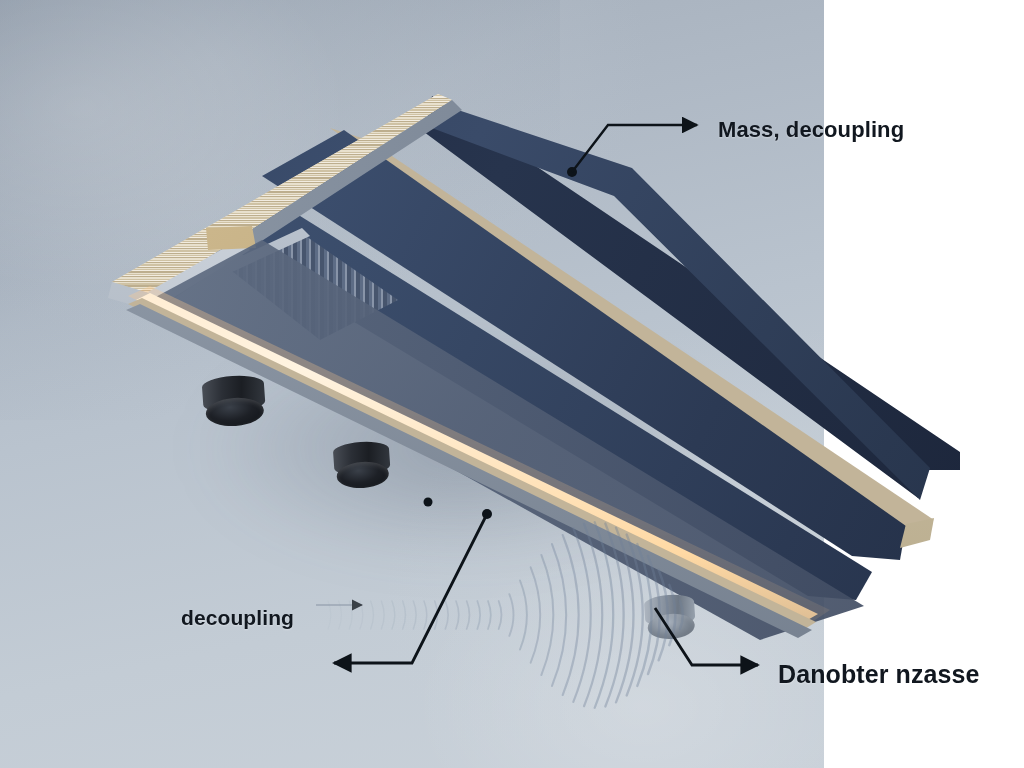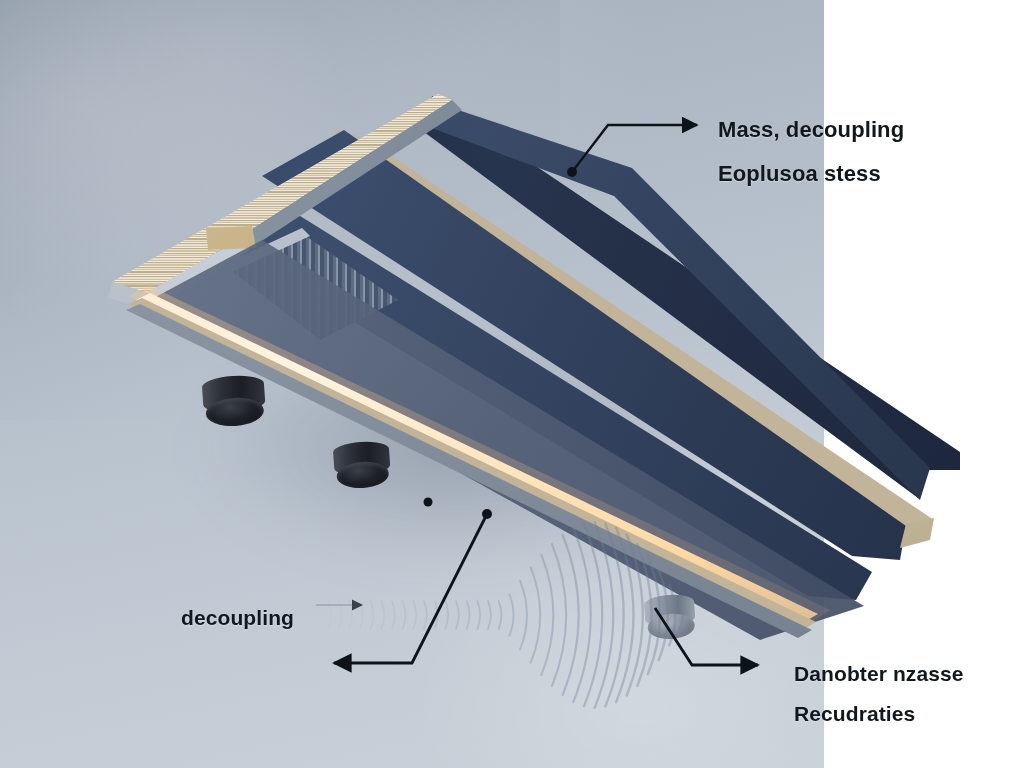--- a/index.html
+++ b/index.html
@@ -124,21 +124,21 @@
     position:absolute;
     color:#11171f;
     font-weight:700;
     letter-spacing:.1px;
     white-space:nowrap;
     text-shadow:0 1px 2px rgba(255,255,255,.35);
   }
   .label .l1, .label .l2 { display:block; }
   .lbl-tr { left:718px; top:108px; font-size:22px; line-height:44px; }
   .lbl-bl { left:181px; top:592px; font-size:21px; line-height:52px; }
-  .lbl-br { left:778px; top:654px; font-size:21px; line-height:40px;margin-left:16px; }
+  .lbl-br { left:778px; top:654px; font-size:25px; line-height:40px; }
 </style>
 </head>
 <body>
 
 <div id="scene">
 
   <div class="wall-shade"></div>
   <div class="corner-shadow"></div>
 
   <div id="panel-assembly">
@@ -287,26 +287,24 @@
         <path d="M 655 608 L 692 665 L 758 665" stroke="#0d1319" stroke-width="2.8" fill="none" marker-end="url(#ah)"></path>
       </g>
 
       <circle cx="428" cy="502" r="4.5" fill="#0d1319"></circle>
 
       <path d="M 316 605 L 362 605" stroke="#8e9aa9" stroke-width="1.6" fill="none" opacity=".75" marker-end="url(#ah)"></path>
     </svg>
 
     <div class="label lbl-tr">
       <span class="l1">Mass, decoupling</span>
-      <span class="l2">Eoplusoa stess</span>
     </div>
 
     <div class="label lbl-bl">
       <span class="l1">decoupling</span>
     </div>
 
     <div class="label lbl-br">
       <span class="l1">Danobter nzasse</span>
-      <span class="l2">Recudraties</span>
     </div>
   </div>
 
 </div>
 
 </body></html>

